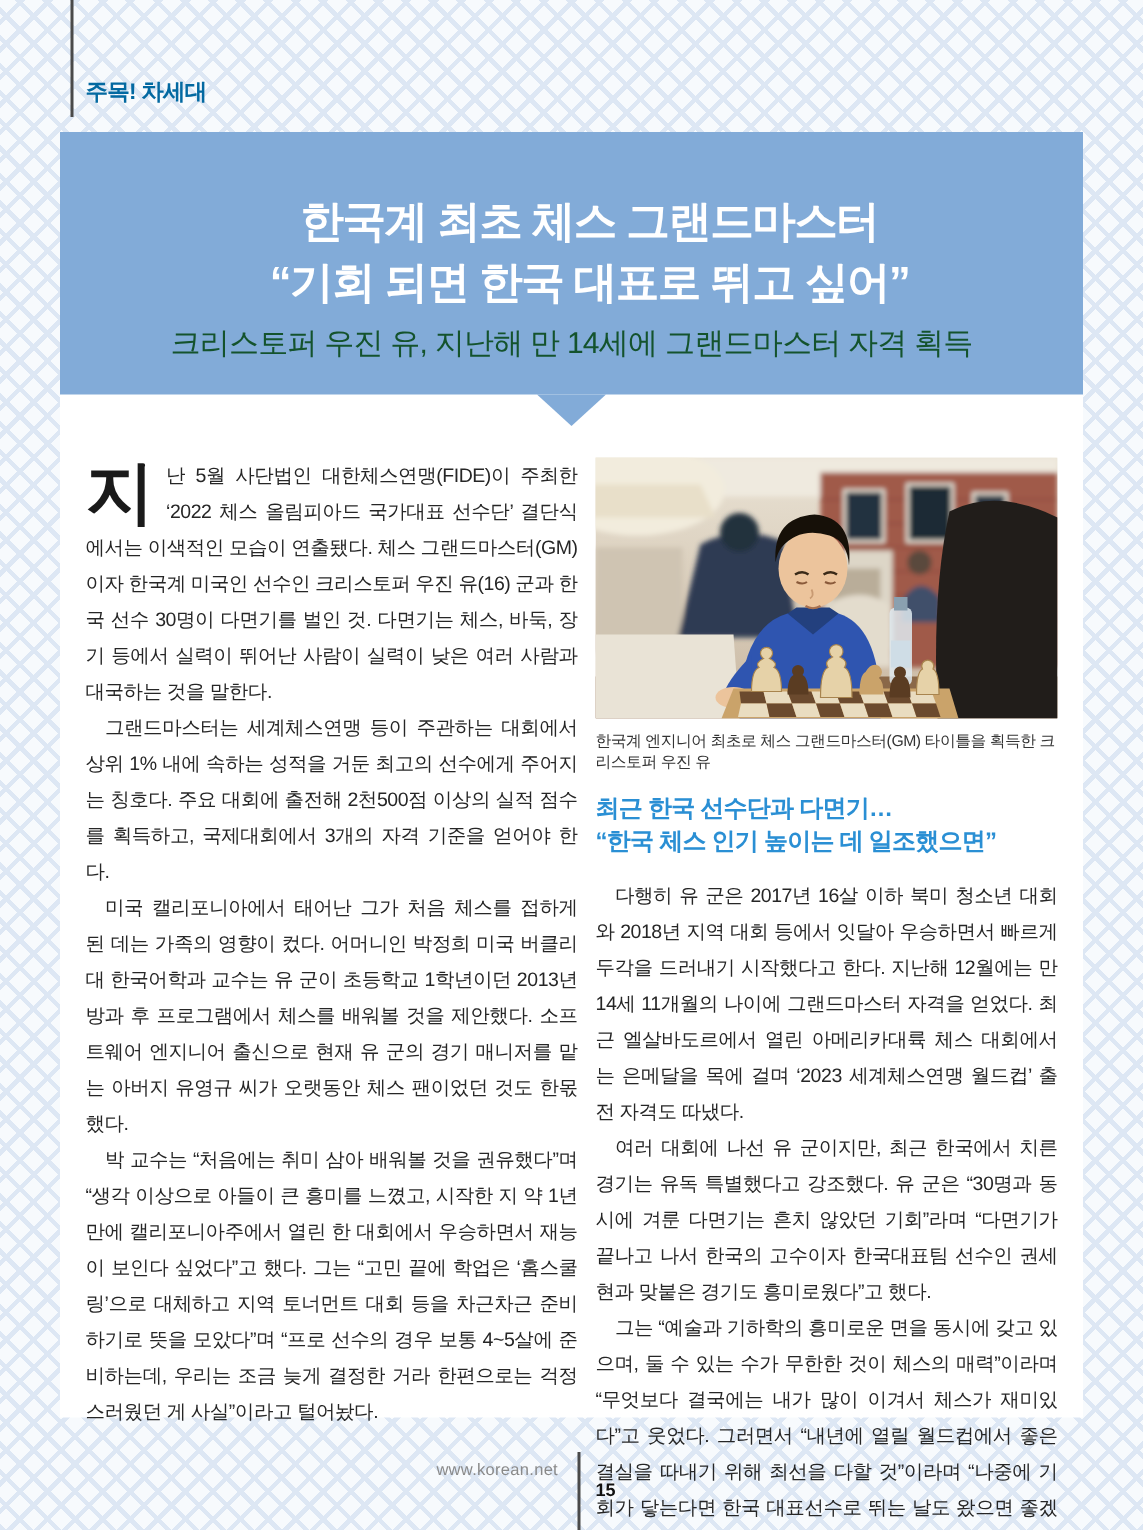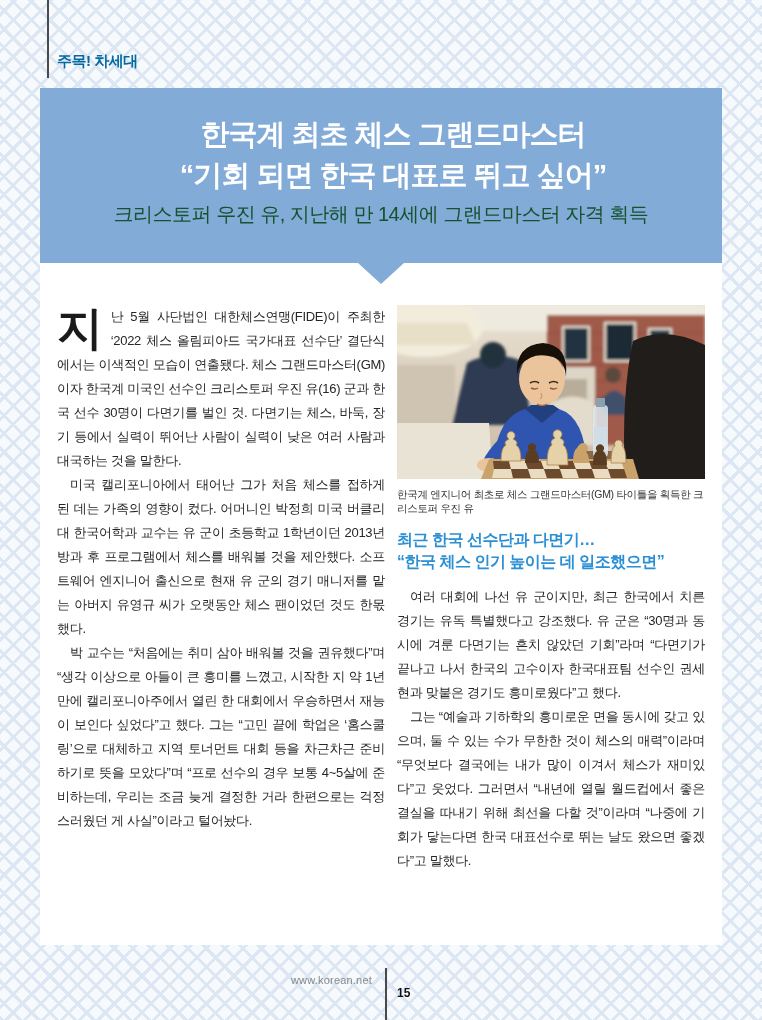--- a/index.html
+++ b/index.html
@@ -11,21 +11,21 @@
       repeating-linear-gradient(45deg, #dde7f4 0 3px, rgba(0,0,0,0) 3px 13px),
       repeating-linear-gradient(-45deg, #dde7f4 0 3px, rgba(0,0,0,0) 3px 13px);
   }
   .kicker-wrap{position:absolute;left:47px;top:0;height:78px;}
   .kicker-line{position:absolute;left:0;top:0;width:2px;height:78px;background:#4a4a4a;}
   .kicker{position:absolute;left:10px;top:52px;font-size:15px;font-weight:bold;color:#0369a1;white-space:nowrap;letter-spacing:-0.5px;}
 
   .panel{position:absolute;left:40px;top:88px;width:682px;height:857px;background:#ffffff;}
 
   .header-box{position:relative;width:100%;height:175px;background:#82abd8;text-align:center;}
-  .header-title{padding-top:26px;font-size:29px;line-height:41px;font-weight:bold;color:#ffffff;letter-spacing:-1px;margin-left:24px;}
+  .header-title{padding-top:40px;font-size:29px;line-height:41px;font-weight:bold;color:#ffffff;letter-spacing:-1px;margin-left:24px;}
   .header-sub{margin-top:5px;font-size:20px;color:#14532d;letter-spacing:-0.5px;}
   .header-tri{position:absolute;left:50%;top:175px;transform:translateX(-50%);
     width:0;height:0;border-left:23px solid transparent;border-right:23px solid transparent;
     border-top:21px solid #82abd8;}
 
   .columns{position:absolute;left:17px;top:217px;width:648px;display:flex;gap:12px;}
   .col-left{width:328px;}
   .col-right{width:308px;}
 
   .body-text p{margin:0;font-size:13px;line-height:24px;color:#262626;text-align:justify;letter-spacing:-0.3px;}
@@ -57,20 +57,21 @@
       <div>“기회 되면 한국 대표로 뛰고 싶어”</div>
     </div>
     <div class="header-sub">크리스토퍼 우진 유, 지난해 만 14세에 그랜드마스터 자격 획득</div>
   </div>
   <div class="header-tri"></div>
 
   <div class="columns">
 
     <div class="col-left body-text">
       <p><span class="dropcap">지</span><span>난 5월 사단법인 대한체스연맹(FIDE)이 주최한 ‘2022 체스 올림피아드 국가대표 선수단’ 결단식에서는 이색적인 모습이 연출됐다. 체스 그랜드마스터(GM)이자 한국계 미국인 선수인 크리스토퍼 우진 유(16) 군과 한국 선수 30명이 다면기를 벌인 것. 다면기는 체스, 바둑, 장기 등에서 실력이 뛰어난 사람이 실력이 낮은 여러 사람과 대국하는 것을 말한다.</span></p>
+      <p class="indent">그랜드마스터는 세계체스연맹 등이 주관하는 대회에서 상위 1% 내에 속하는 성적을 거둔 최고의 선수에게 주어지는 칭호다. 주요 대회에 출전해 2천500점 이상의 실적 점수를 획득하고, 국제대회에서 3개의 자격 기준을 얻어야 한다.</p>
       <p class="indent">미국 캘리포니아에서 태어난 그가 처음 체스를 접하게 된 데는 가족의 영향이 컸다. 어머니인 박정희 미국 버클리대 한국어학과 교수는 유 군이 초등학교 1학년이던 2013년 방과 후 프로그램에서 체스를 배워볼 것을 제안했다. 소프트웨어 엔지니어 출신으로 현재 유 군의 경기 매니저를 맡는 아버지 유영규 씨가 오랫동안 체스 팬이었던 것도 한몫했다.</p>
       <p class="indent">박 교수는 “처음에는 취미 삼아 배워볼 것을 권유했다”며 “생각 이상으로 아들이 큰 흥미를 느꼈고, 시작한 지 약 1년 만에 캘리포니아주에서 열린 한 대회에서 우승하면서 재능이 보인다 싶었다”고 했다. 그는 “고민 끝에 학업은 ‘홈스쿨링’으로 대체하고 지역 토너먼트 대회 등을 차근차근 준비하기로 뜻을 모았다”며 “프로 선수의 경우 보통 4~5살에 준비하는데, 우리는 조금 늦게 결정한 거라 한편으로는 걱정스러웠던 게 사실”이라고 털어놨다.</p>
     </div>
 
     <div class="col-right body-text">
 
       <svg class="photo" viewBox="0 0 308 174" aria-hidden="true">
         <defs>
           <linearGradient id="roomg" x1="0" y1="0" x2="0" y2="1">
             <stop offset="0" stop-color="#e9e2d4"></stop>
@@ -176,20 +177,21 @@
         </g>
       </svg>
 
       <div class="caption">한국계 엔지니어 최초로 체스 그랜드마스터(GM) 타이틀을 획득한 크리스토퍼 우진 유</div>
 
       <div class="subhead">
         <div>최근 한국 선수단과 다면기…</div>
         <div>“한국 체스 인기 높이는 데 일조했으면”</div>
       </div>
 
+      <p class="indent">다행히 유 군은 2017년 16살 이하 북미 청소년 대회와 2018년 지역 대회 등에서 잇달아 우승하면서 빠르게 두각을 드러내기 시작했다고 한다. 지난해 12월에는 만 14세 11개월의 나이에 그랜드마스터 자격을 얻었다. 최근 엘살바도르에서 열린 아메리카대륙 체스 대회에서는 은메달을 목에 걸며 ‘2023 세계체스연맹 월드컵’ 출전 자격도 따냈다.</p>
       <p class="indent">여러 대회에 나선 유 군이지만, 최근 한국에서 치른 경기는 유독 특별했다고 강조했다. 유 군은 “30명과 동시에 겨룬 다면기는 흔치 않았던 기회”라며 “다면기가 끝나고 나서 한국의 고수이자 한국대표팀 선수인 권세현과 맞붙은 경기도 흥미로웠다”고 했다.</p>
       <p class="indent"><span>그는 “예술과 기하학의 흥미로운 면을 동시에 갖고 있으며, 둘 수 있는 수가 무한한 것이 체스의 매력”이라며 “무엇보다 결국에는 내가 많이 이겨서 체스가 재미있다”고 웃었다. 그러면서 “내년에 열릴 월드컵에서 좋은 결실을 따내기 위해 최선을 다할 것”이라며 “나중에 기회가 닿는다면 한국 대표선수로 뛰는 날도 왔으면 좋겠다”고 말했다.</span></p>
     </div>
   </div>
 </div>
 
 <div class="footer">
   <div class="footer-url">www.korean.net</div>
   <div class="footer-divider"></div>
   <div class="footer-page">15</div>

